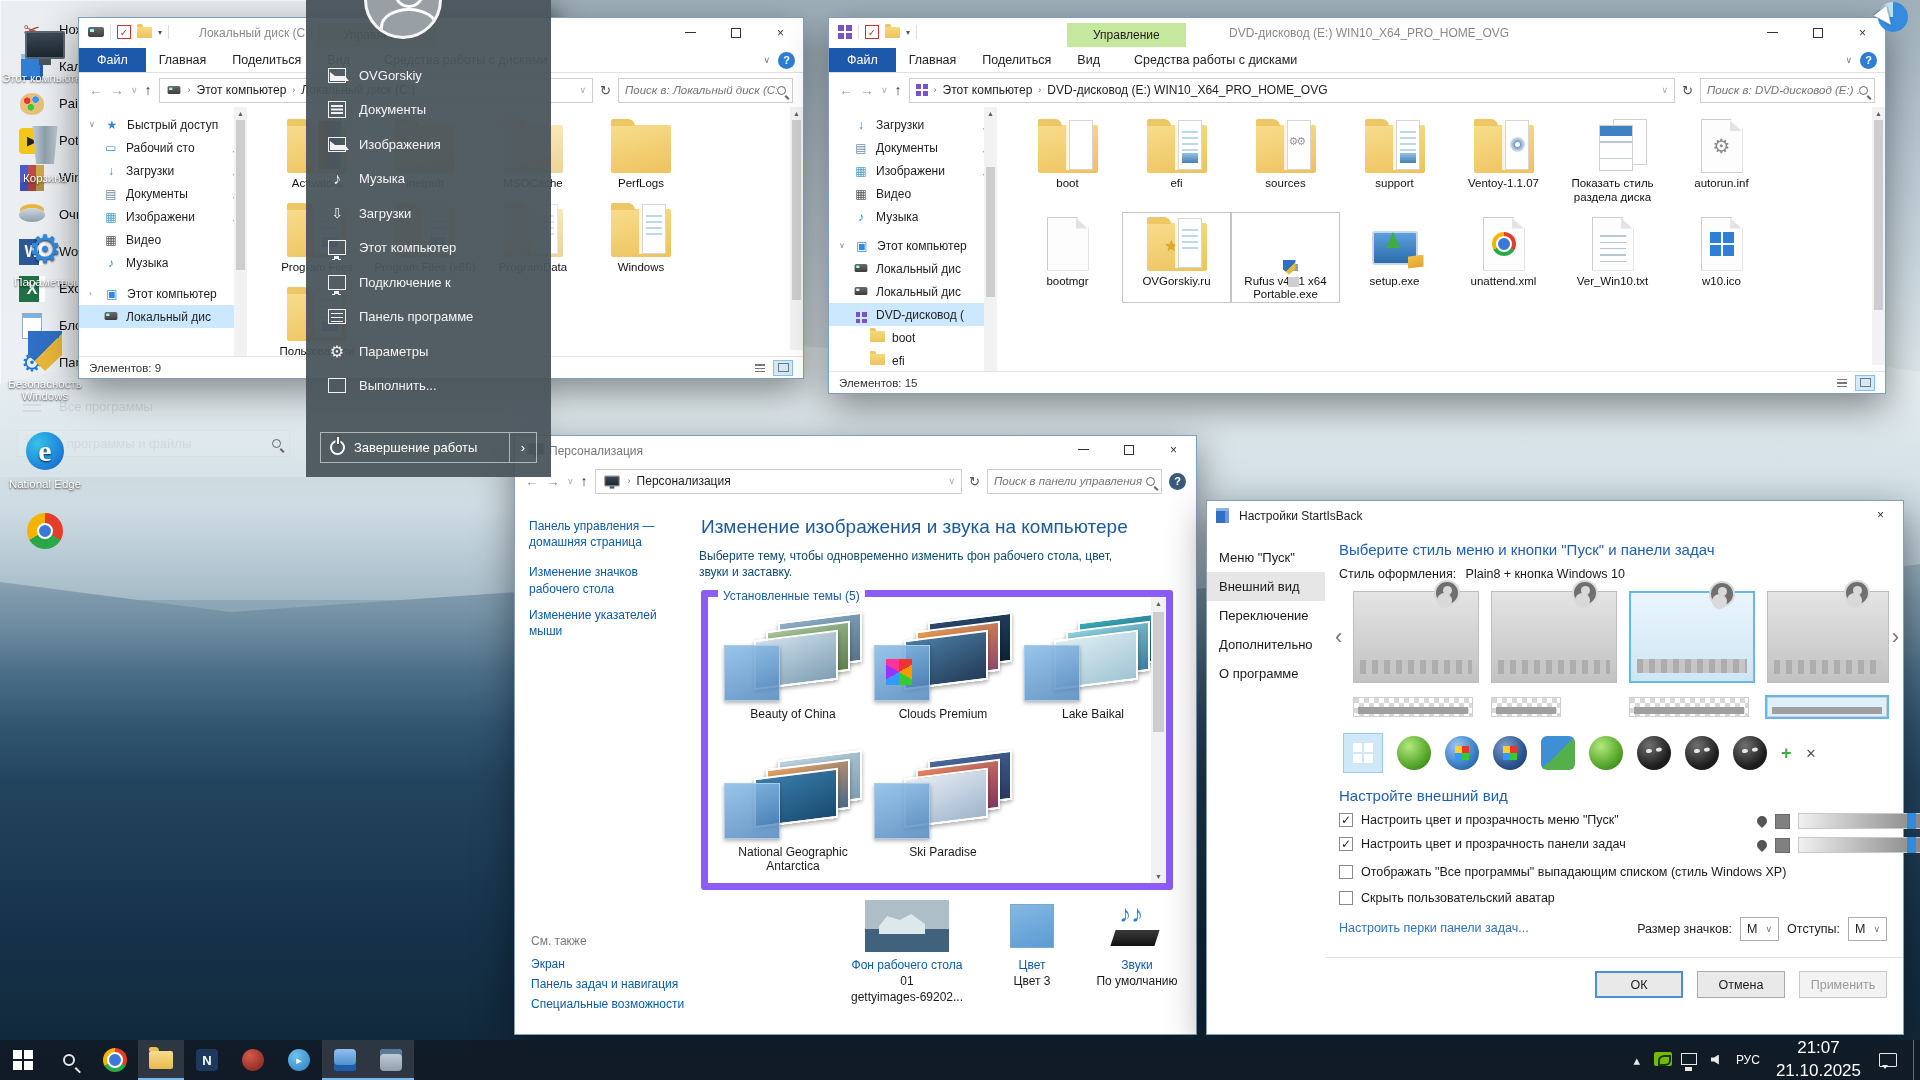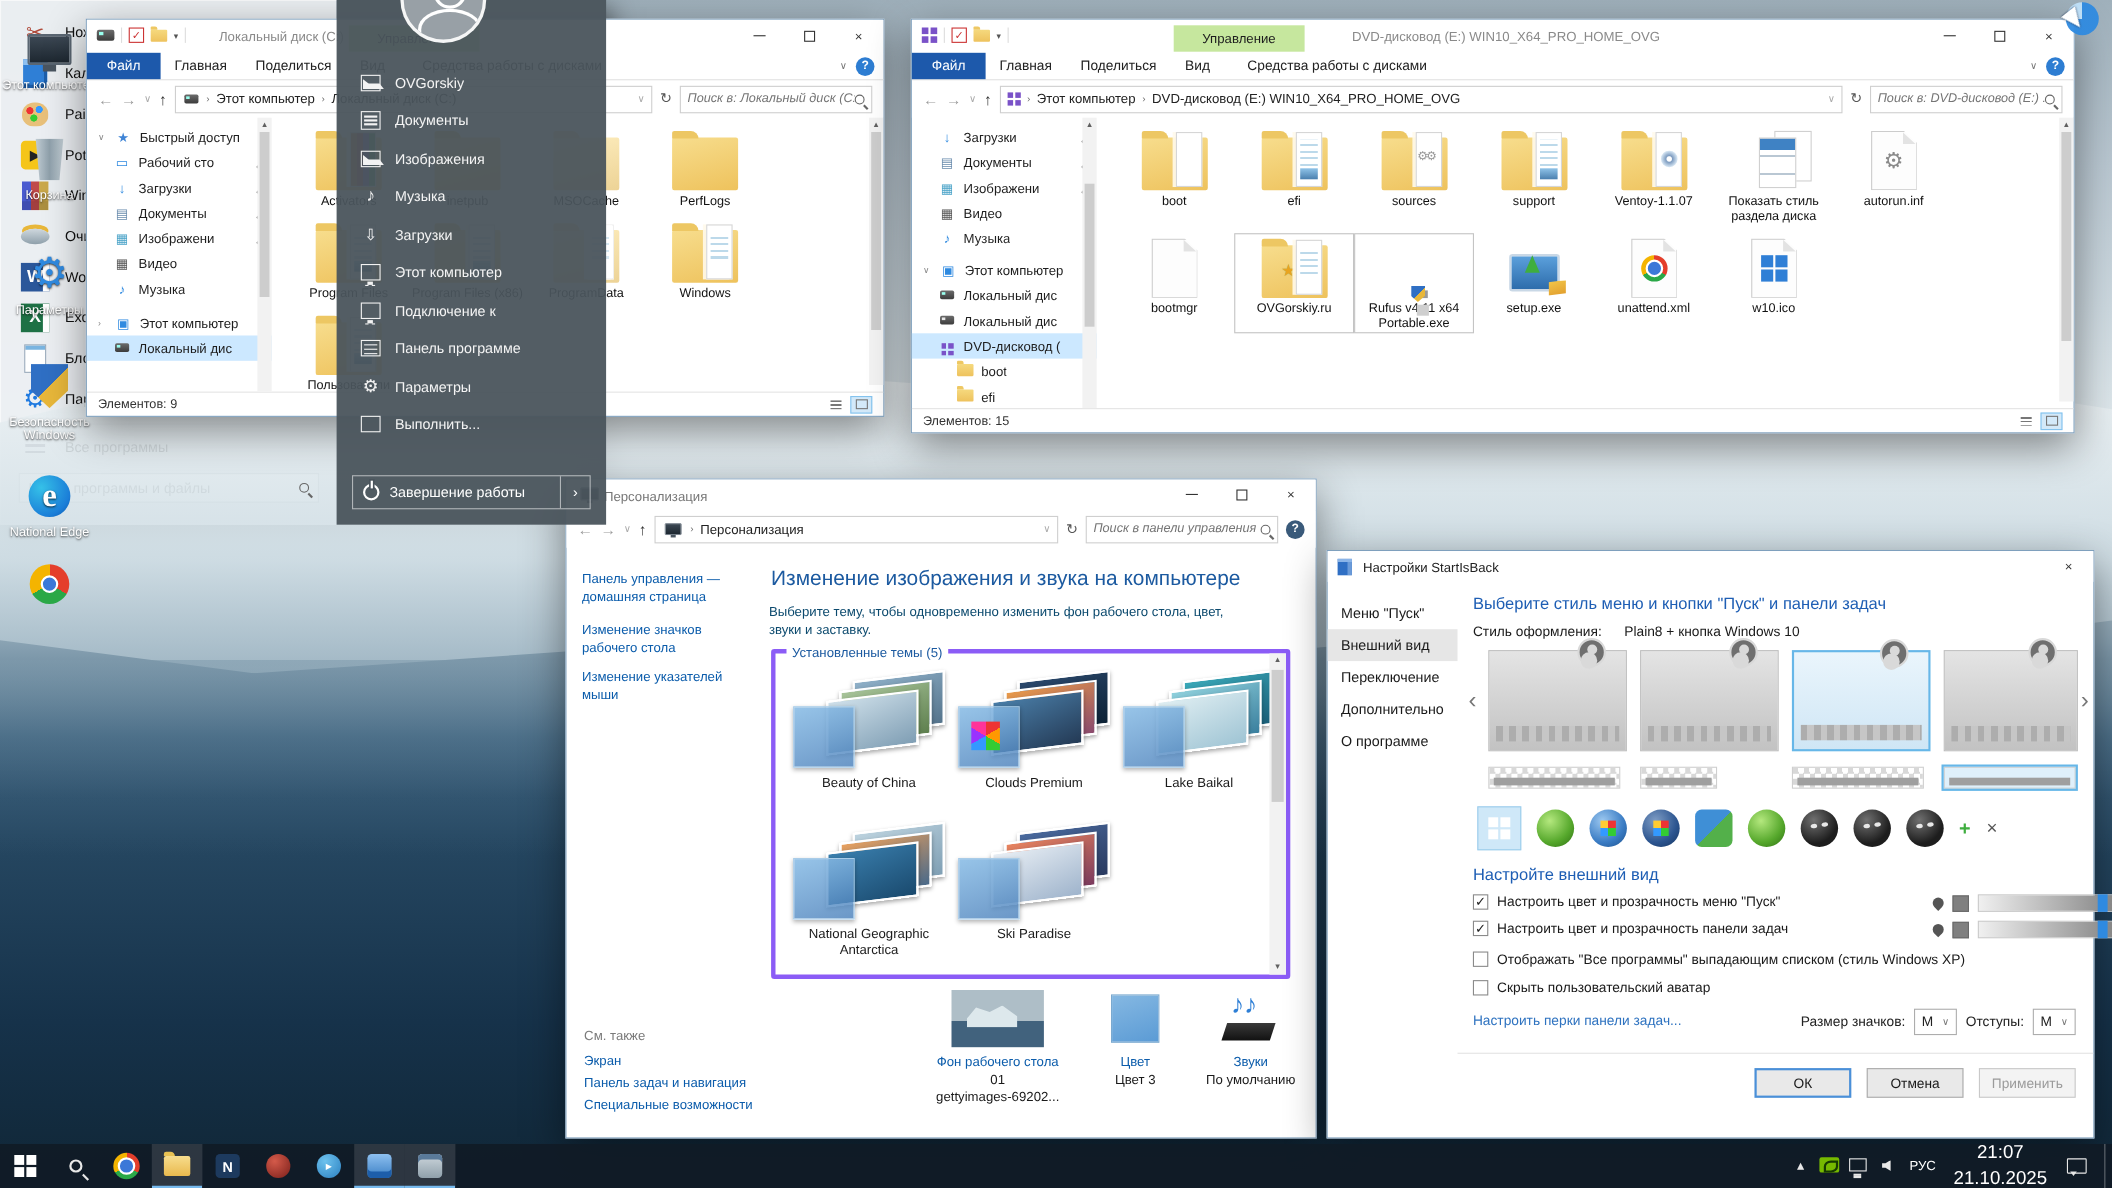--- a/index.html
+++ b/index.html
@@ -104,21 +104,21 @@
 
 #w1{left:78px;top:17px;width:726px;height:362px}
 #w2{left:828px;top:17px;width:1058px;height:377px}
 #w2 .tile{width:107px}
 
 #wp{left:514px;top:435px;width:683px;height:600px}
 #wp .main{position:relative;flex:1;min-height:0}
 .plink{color:#0b5cab;font-size:12px;line-height:1.35;margin-bottom:10px}
 .pz-left{width:172px;flex:0 0 172px;padding:20px 0 0 14px}
 .pz-h1{color:#1c5aa0;font-size:19px;font-weight:normal}
-.grp{position:absolute;border:4px solid #8b5cf6;border-radius:3px}
+.grp{position:absolute;border:7px solid #8b5cf6;border-radius:3px}
 .grp .leg{position:absolute;top:-8px;left:10px;background:#fff;padding:0 5px;color:#1c5aa0;font-size:12px}
 .theme{position:absolute;width:150px;text-align:center;font-size:12px;color:#1a1a1a}
 .stack{position:relative;width:138px;height:84px;margin:0 auto 6px}
 .stack i{position:absolute;width:84px;height:50px;border:2px solid #fff;box-shadow:0 2px 4px rgba(0,0,0,.35);transform:skewY(-7deg)}
 .glass{position:absolute;left:0;bottom:0;width:56px;height:56px;background:linear-gradient(160deg,rgba(140,190,230,.9),rgba(70,125,185,.8));border:1px solid #a9cce8;box-shadow:0 2px 4px rgba(0,0,0,.3)}
 .fan{position:absolute;left:12px;bottom:16px;width:26px;height:26px;background:conic-gradient(#e33 0 60deg,#f90 0 120deg,#3c3 0 180deg,#39f 0 240deg,#93f 0 300deg,#f39 0)}
 .ptile{position:absolute;text-align:center;font-size:12px}
 .ptile .t{color:#0b5cab}
 .ptile .s{color:#1a1a1a;margin-top:2px}
 .thumb-bg{width:84px;height:52px;margin:0 auto 6px;background:linear-gradient(180deg,#aebec7 0 55%,#41627d 55%);position:relative;overflow:hidden}
@@ -682,20 +682,26 @@
       <div class="tile">
           <div class="ic">
             <span class="fpage">
               <span class="chrome"></span>
             </span>
           </div>
           <div class="tl">unattend.xml</div>
         </div>
       <div class="tile">
           <div class="ic">
+            <span class="fpage txt"></span>
+          </div>
+          <div class="tl">Ver_Win10.txt</div>
+        </div>
+      <div class="tile">
+          <div class="ic">
             <span class="fpage">
               <span class="winlogo">
                 <i></i>
                 <i></i>
                 <i></i>
                 <i></i>
               </span>
             </span>
           </div>
           <div class="tl">w10.ico</div>
@@ -867,21 +873,21 @@
       <div class="it">Меню "Пуск"</div>
       <div class="it on">Внешний вид</div>
       <div class="it">Переключение</div>
       <div class="it">Дополнительно</div>
       <div class="it">О программе</div>
     </div>
     <div class="sib-main">
       <div class="abs sib-h" style="left:14px;top:12px">Выберите стиль меню и кнопки "Пуск" и панели задач</div>
       <div class="abs" style="left:14px;top:38px;font-size:12.5px;color:#1a1a1a">
         <span>Стиль оформления:</span>
-        <span style="margin-left:17px">Plain8 + кнопка Windows 10</span>
+        <span style="margin-left:6px">Plain8 + кнопка Windows 10</span>
       </div>
       <span class="abs" style="left:10px;top:95px;font-size:22px;color:#777">‹</span>
       <div class="card" style="left:28px;top:62px">
           <span class="av"></span>
           <span class="bar"></span>
         </div>
       <div class="card" style="left:166px;top:62px">
           <span class="av"></span>
           <span class="bar"></span>
         </div>

